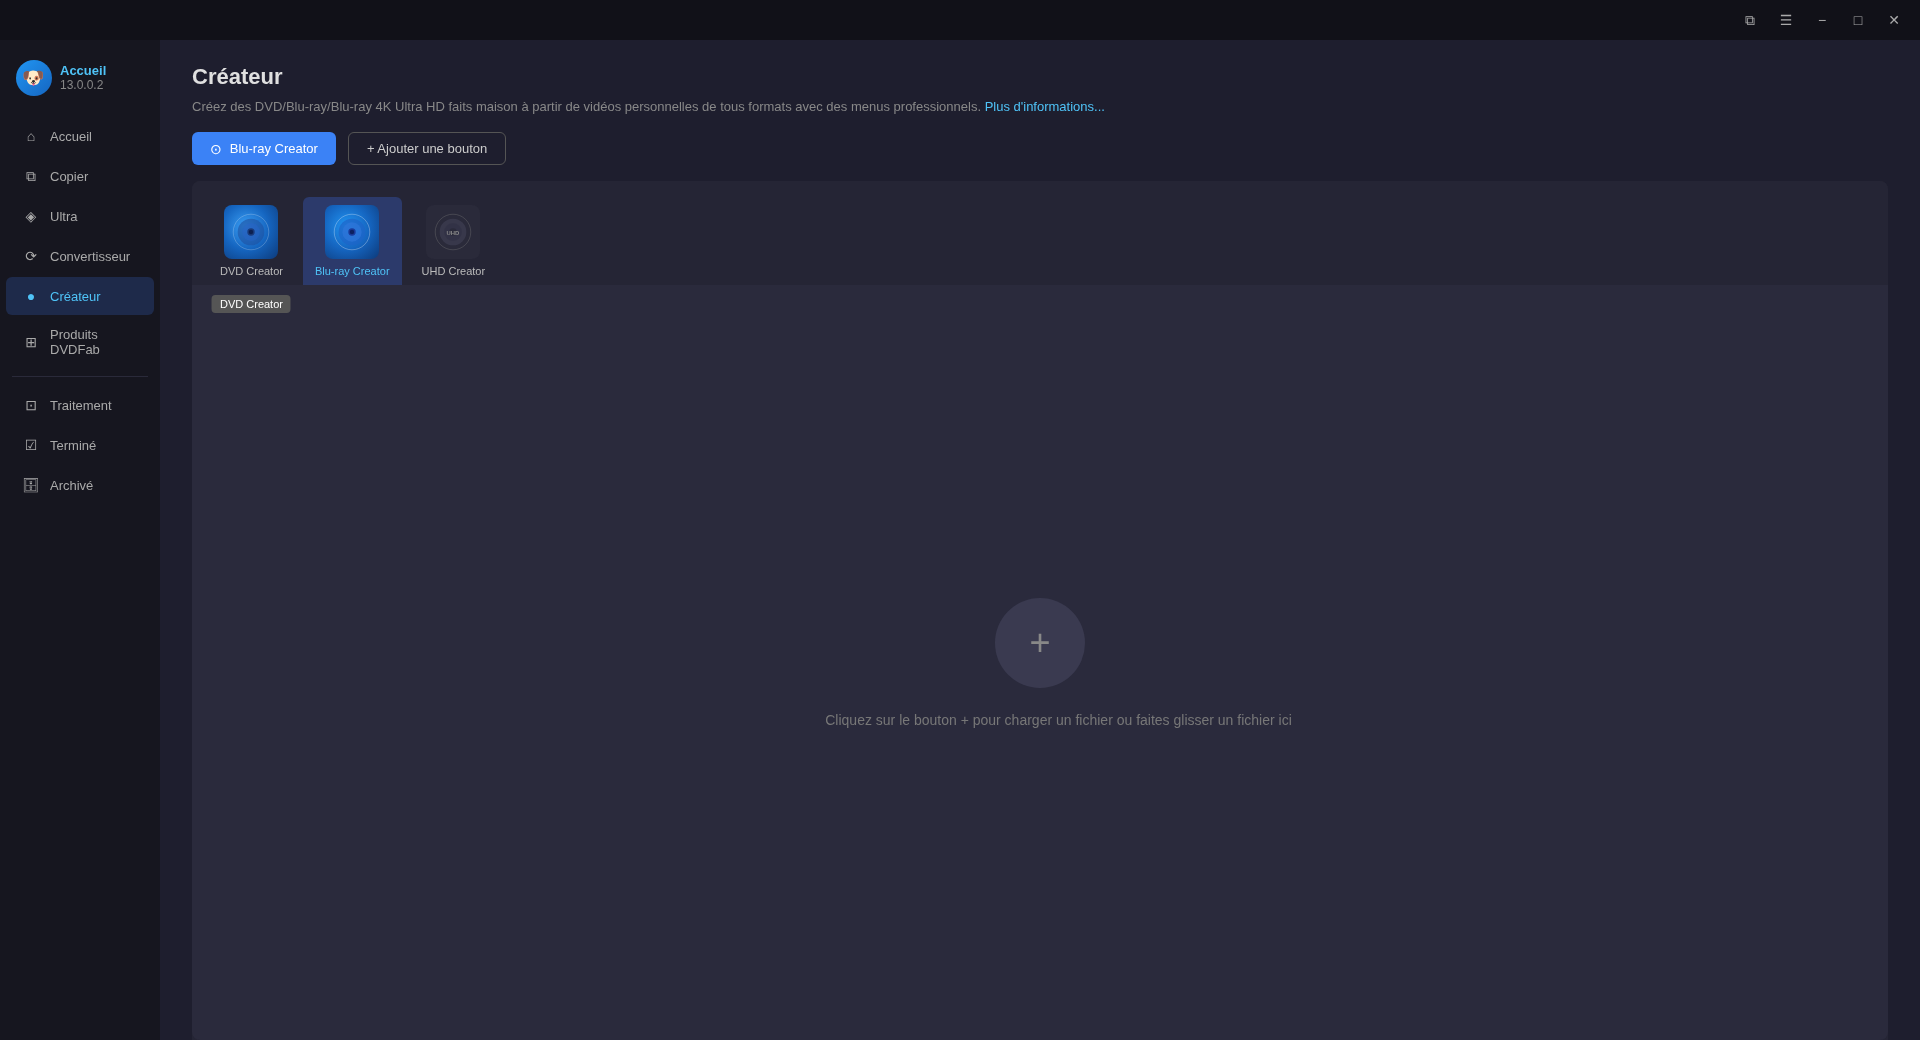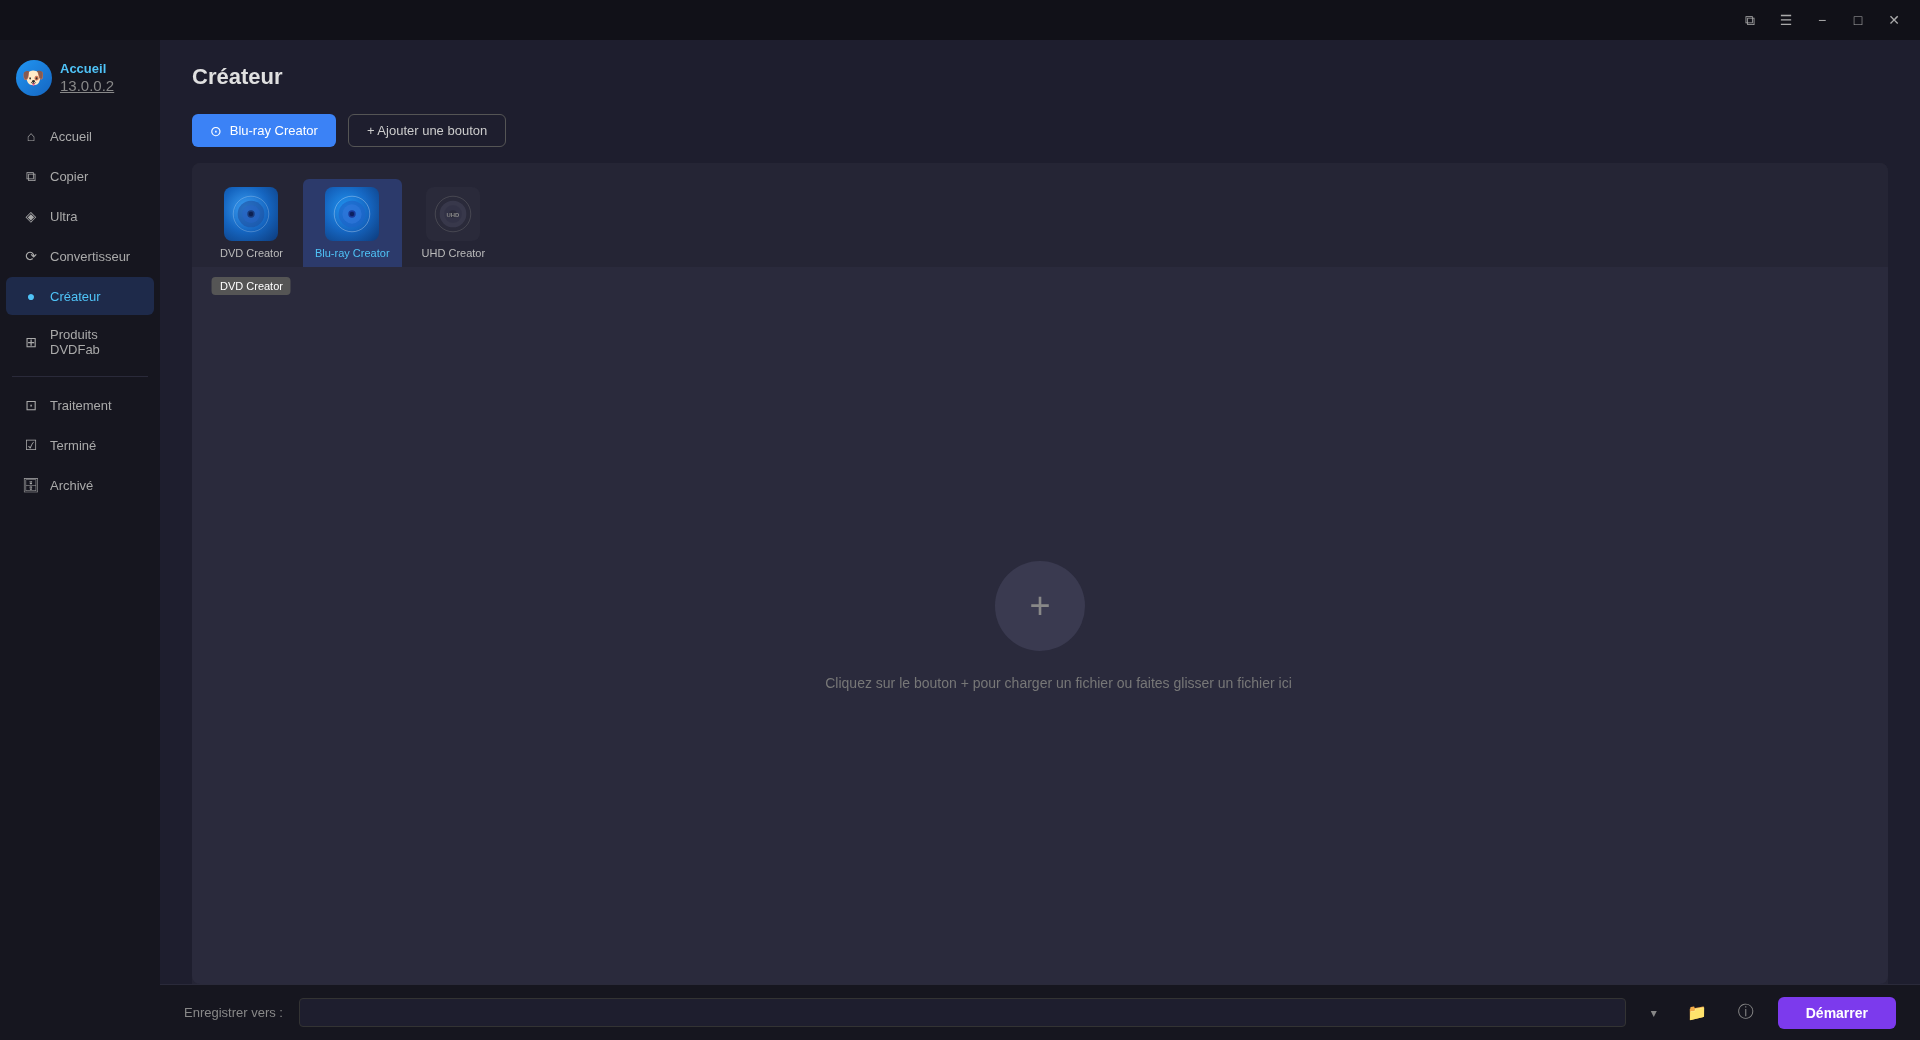--- a/index.html
+++ b/index.html
@@ -71,22 +71,21 @@
     }
     .logo-text-wrap { display: flex; flex-direction: column; }
     .logo-title {
       color: #4fc3f7;
       font-size: 13px;
       font-weight: bold;
       line-height: 1.1;
     }
     .logo-subtitle {
       color: #888;
-      font-size: 15px;
-      text-decoration: underline;
+      font-size: 12px;
     }
 
     .sidebar-item {
       display: flex;
       align-items: center;
       gap: 10px;
       padding: 10px 16px;
       color: #aaa;
       font-size: 13px;
       cursor: pointer;
@@ -402,20 +401,24 @@
     </div>
     <div class="sidebar-item">
       <span class="icon">🗄</span>
       <span>Archivé</span>
     </div>
   </div>
 
   <div class="content">
     <div class="page-header">
       <div class="page-title">Créateur</div>
+      <div class="page-desc">
+        <span>Créez des DVD/Blu-ray/Blu-ray 4K Ultra HD faits maison à partir de vidéos personnelles de tous formats avec des menus professionnels.</span>
+        <a href="#">Plus d'informations...</a>
+      </div>
     </div>
 
     <div class="action-bar">
       <button class="btn-primary">
         <span style="font-size:14px;">⊙</span>
         <span>Blu-ray Creator</span>
       </button>
       <button class="btn-secondary">
         <span>+ Ajouter une bouton</span>
       </button>
@@ -467,22 +470,14 @@
       </div>
 
       <div class="drop-zone">
         <button class="drop-btn">
           <span>+</span>
         </button>
         <div class="drop-text">Cliquez sur le bouton + pour charger un fichier ou faites glisser un fichier ici</div>
       </div>
     </div>
 
-    <div class="footer-bar">
-      <span class="footer-label">Enregistrer vers :</span>
-      <input class="footer-path-input" type="text" style="">
-      <div class="footer-path-select">▾</div>
-      <div class="footer-icon-btn">📁</div>
-      <div class="footer-icon-btn">ⓘ</div>
-      <button class="btn-start">Démarrer</button>
-    </div>
   </div>
 </div>
 
 </body></html>

